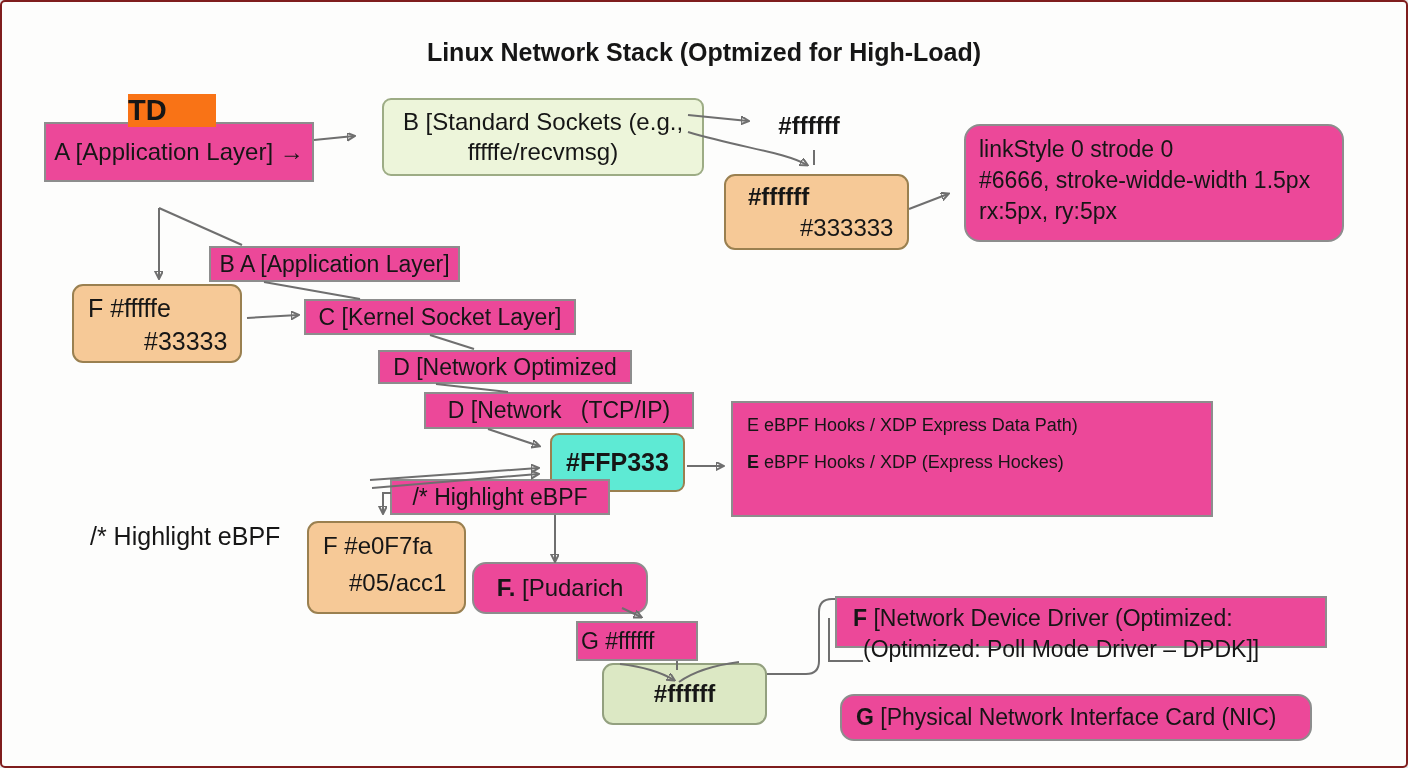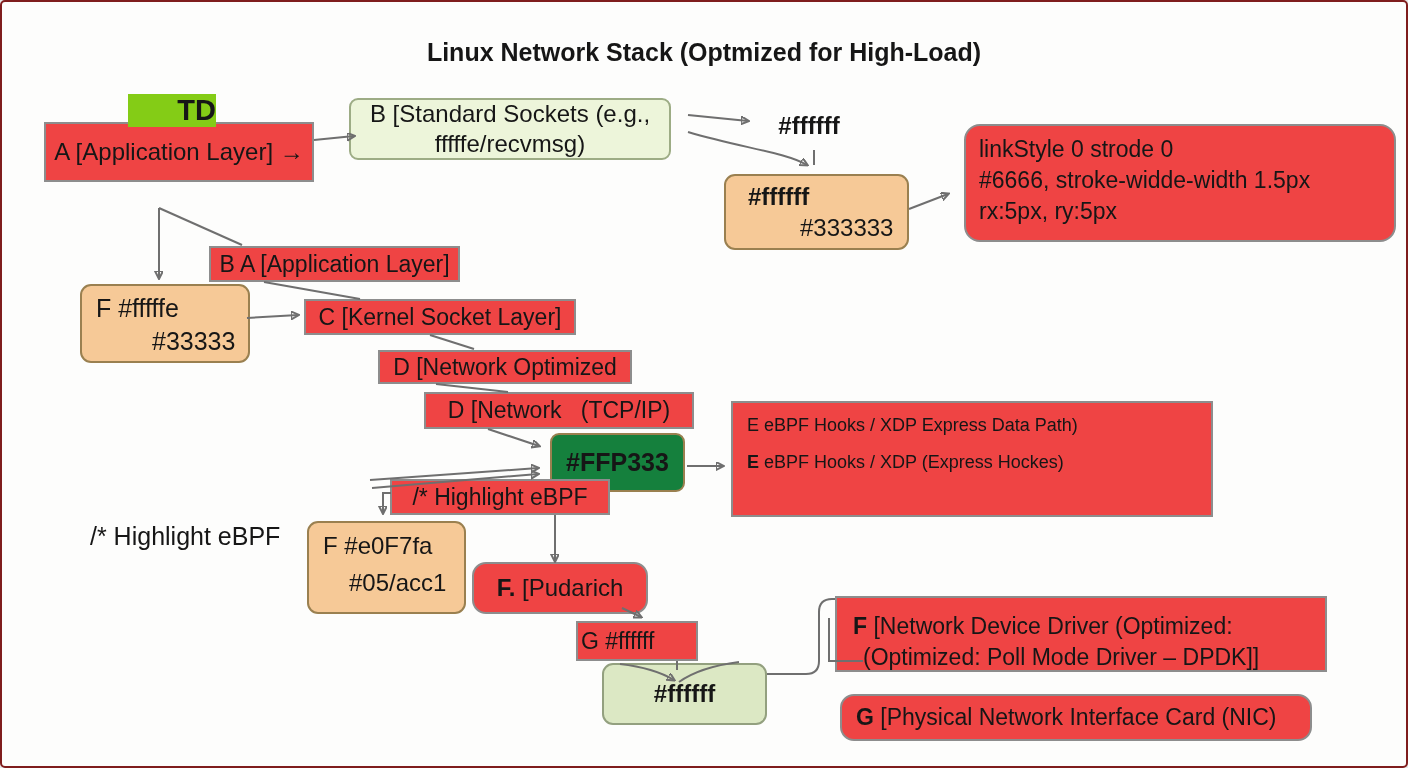--- a/index.html
+++ b/index.html
@@ -4,54 +4,54 @@
 <style>
   html,body{margin:0;padding:0;background:#e8e8e8;}
   #stage{
     position:relative;width:1408px;height:768px;margin:0 auto;
     background:#fdfdfc;border:2px solid #7f1d1d;border-radius:5px;
     box-sizing:border-box;overflow:hidden;
     font-family:"Liberation Sans", sans-serif;color:#161616;
   }
   .abs{position:absolute;box-sizing:border-box;}
   .node{
-    position:absolute;box-sizing:border-box;background:#ef4444;
+    position:absolute;box-sizing:border-box;background:#ec4899;
     border:2px solid #8d8d8d;z-index:2;
   }
   .center{display:flex;align-items:center;justify-content:center;text-align:center;}
   .txt{white-space:pre;}
 
   
   #title{left:0;right:0;top:36px;text-align:center;font-size:25px;font-weight:bold;z-index:2;}
-  #td{left:126px;top:92px;width:88px;text-align:right;font-size:29px;font-weight:bold;background:#84cc16;z-index:3;}
+  #td{left:126px;top:92px;width:88px;text-align:left;font-size:29px;font-weight:bold;background:#f97316;z-index:3;}
 
   
   #node-a{left:42px;top:120px;width:270px;height:60px;font-size:24px;}
-  #node-b{left:347px;top:96px;width:322px;height:62px;background:#edf5da;border-color:#9dac85;border-radius:9px;font-size:24px;flex-direction:column;line-height:30px;}
+  #node-b{left:380px;top:96px;width:322px;height:78px;background:#edf5da;border-color:#9dac85;border-radius:9px;font-size:24px;flex-direction:column;line-height:30px;}
   #lbl-fff{left:752px;top:110px;width:110px;text-align:center;font-size:24px;font-weight:bold;z-index:2;}
   #node-style1{left:722px;top:172px;width:185px;height:76px;background:#f6c997;border-color:#9a8050;border-radius:11px;font-size:24px;padding:7px 0 0 22px;}
   #node-style1 .l2{padding-left:52px;margin-top:3px;}
-  #node-linkstyle{left:962px;top:122px;width:432px;height:118px;border-radius:16px;font-size:23px;padding:8px 0 0 13px;line-height:31px;}
+  #node-linkstyle{left:962px;top:122px;width:380px;height:118px;border-radius:16px;font-size:23px;padding:8px 0 0 13px;line-height:31px;}
   #node-linkstyle .l3{}
   #node-ba{left:207px;top:244px;width:251px;height:36px;font-size:23px;}
-  #node-f1{left:78px;top:282px;width:170px;height:79px;background:#f6c997;border-color:#9a8050;border-radius:11px;font-size:25px;padding:8px 0 0 14px;}
+  #node-f1{left:70px;top:282px;width:170px;height:79px;background:#f6c997;border-color:#9a8050;border-radius:11px;font-size:25px;padding:8px 0 0 14px;}
   #node-f1 .l2{padding-left:56px;margin-top:4px;}
   #node-c{left:302px;top:297px;width:272px;height:36px;font-size:23px;}
   #node-d1{left:376px;top:348px;width:254px;height:34px;font-size:23px;}
   #node-d2{left:422px;top:390px;width:270px;height:37px;font-size:23px;}
-  #node-ffp{left:548px;top:431px;width:135px;height:59px;background:#15803d;border-color:#9a8050;border-radius:9px;font-size:25px;}
+  #node-ffp{left:548px;top:431px;width:135px;height:59px;background:#5eead4;border-color:#9a8050;border-radius:9px;font-size:25px;}
   #node-e{left:729px;top:399px;width:482px;height:116px;font-size:18px;padding:4px 0 0 14px;line-height:37px;}
   #node-highlight{left:388px;top:477px;width:220px;height:36px;font-size:23px;z-index:3;}
   #lbl-highlight{left:88px;top:520px;width:225px;font-size:25px;z-index:2;}
   #node-f2{left:305px;top:519px;width:159px;height:93px;background:#f6c997;border-color:#9a8050;border-radius:11px;font-size:24px;padding:9px 0 0 14px;}
   #node-f2 .l2{padding-left:26px;margin-top:9px;}
   #node-pudarich{left:470px;top:560px;width:176px;height:52px;border-radius:14px;font-size:24px;}
   #node-g1{left:574px;top:619px;width:122px;height:40px;font-size:23px;display:flex;align-items:center;padding-left:3px;}
   #node-green{left:600px;top:661px;width:165px;height:62px;background:#dce8c4;border-color:#93a07f;border-radius:11px;font-size:24px;font-weight:bold;}
-  #node-fdev{left:833px;top:594px;width:492px;height:76px;font-size:23px;padding:13px 0 0 16px;line-height:31px;}
+  #node-fdev{left:833px;top:594px;width:492px;height:52px;font-size:23px;padding:5px 0 0 16px;line-height:31px;}
   #node-fdev .l2{padding-left:10px;}
   #node-gnic{left:838px;top:692px;width:472px;height:47px;border-radius:14px;font-size:23px;display:flex;align-items:center;padding-left:14px;}
 
   .bold{font-weight:bold;}
 
   #wires{position:absolute;left:0;top:0;width:1408px;height:768px;z-index:5;pointer-events:none;}
   #wires path, #wires line, #wires polyline{stroke:#6f6f6f;stroke-width:2;fill:none;}
 </style>
 </head>
 <body>

